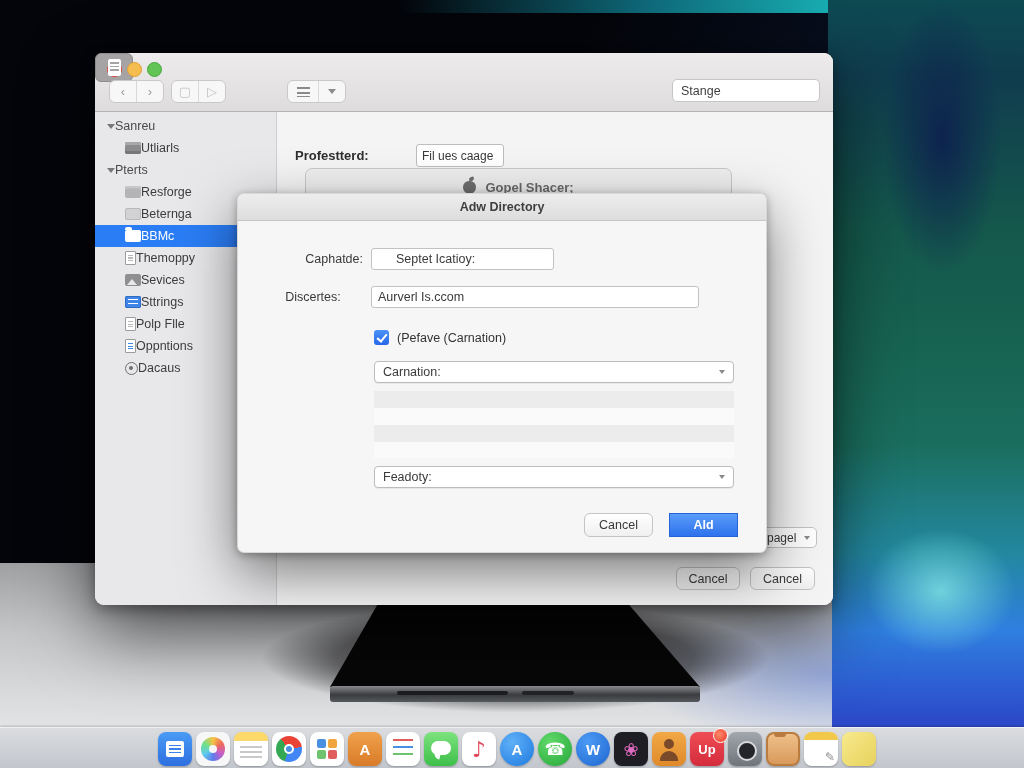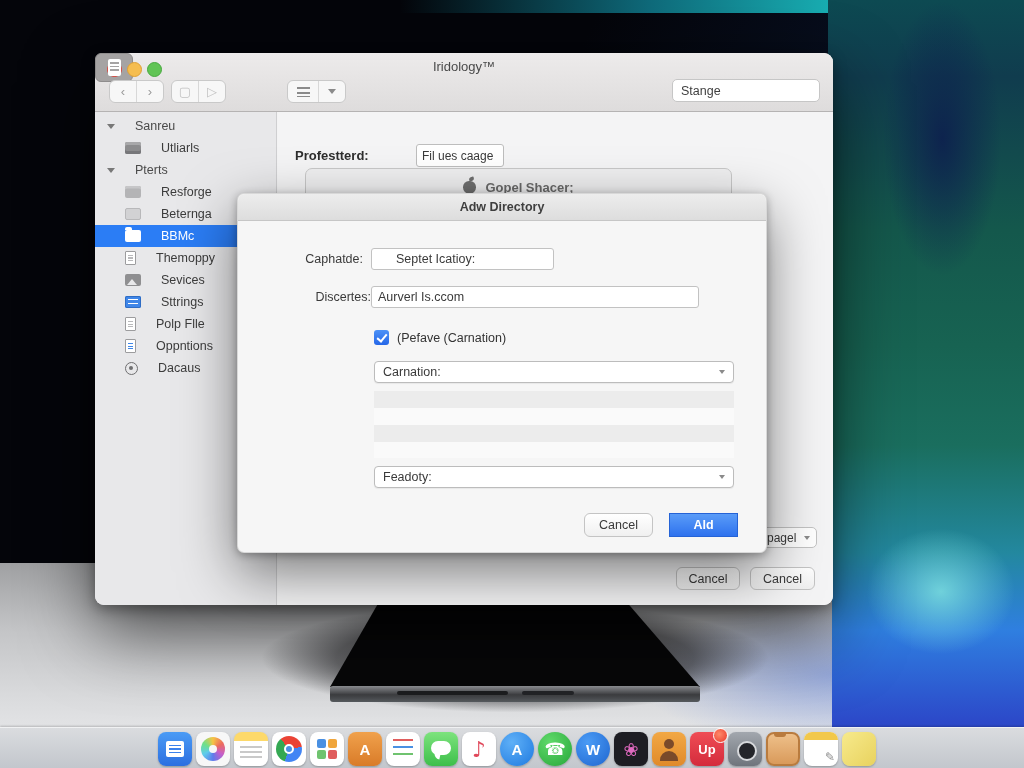--- a/index.html
+++ b/index.html
@@ -125,21 +125,21 @@
   .seg-list .cell-lines{width:30px;}
   .lines-glyph{width:13px;height:10px;
     background:repeating-linear-gradient(180deg,#8a8a8a 0 2px,transparent 2px 4.5px);}
   .tri-down{width:0;height:0;border-left:4px solid transparent;border-right:4px solid transparent;border-top:5px solid #8a8a8a;}
   .search-field{position:absolute;right:13px;top:26px;width:148px;height:23px;background:#fff;
     border:1px solid #c6c6c6;border-radius:5px;font-size:12.5px;color:#3f3f3f;padding:9px 8px;box-sizing:border-box;
     font-family:"Liberation Sans","DejaVu Sans",sans-serif;outline:none;}
 
   .win-body{position:absolute;left:0;top:59px;right:0;bottom:0;border-radius:0 0 9px 9px;overflow:hidden;}
   .sidebar{position:absolute;left:0;top:0;bottom:0;width:182px;background:#e8e8ea;border-right:1px solid #cfcfd1;padding-top:3px;box-sizing:border-box;}
-  .srow{height:22px;display:flex;align-items:center;font-size:12.5px;color:#3c3c3c;gap:20px;}
+  .srow{height:22px;display:flex;align-items:center;font-size:12.5px;color:#3c3c3c;gap:0;}
   .srow.group{padding-left:12px;color:#4a4a4a;}
   .srow.item{padding-left:30px;}
   .srow.selected{background:#2b7df5;color:#fff;}
   .disc{width:0;height:0;border-left:4.5px solid transparent;border-right:4.5px solid transparent;border-top:5.5px solid #787878;}
   .mi{width:16px;height:12px;flex:none;border-radius:2px;position:relative;}
   .mi-archive{background:#8c8c8e;box-shadow:inset 0 3px 0 #a8a8aa,inset 0 -3px 0 #77777a;}
   .mi-box{background:#b4b4b6;box-shadow:inset 0 2.5px 0 #c6c6c8;}
   .mi-blank{background:#d2d2d4;border:1px solid #b8b8ba;box-sizing:border-box;}
   .mi-folder{background:#fff;}
   .mi-folder::before{content:"";position:absolute;left:0;top:-3px;width:7px;height:3px;background:#fff;border-radius:2px 2px 0 0;}
@@ -242,21 +242,20 @@
     <div class="di di-notepad"></div>
     <div class="di di-sticky"></div>
   </div>
 </div>
 
 <div class="abs window">
   <div class="titlebar">
     <div class="tl tl-close"></div>
     <div class="tl tl-min"></div>
     <div class="tl tl-zoom"></div>
-    <div class="win-title">Iridology™</div>
 
     <div class="seg seg-nav">
       <div class="cell">‹</div>
       <div class="cell">›</div>
     </div>
     <div class="seg seg-shapes">
       <div class="cell">▢</div>
       <div class="cell">▷</div>
     </div>
     <div class="btn-active">
@@ -341,21 +340,21 @@
     </div>
   </div>
 </div>
 
 <div class="abs dialog">
   <div class="dlg-titlebar">Adw Directory</div>
 
   <div class="dlg-label" style="left:25px;top:58px;">Caphatde:</div>
   <input class="dlg-input" style="left: 133px; top: 54px; width: 183px; padding-left: 24px;" value="Septet Icatioy:">
 
-  <div class="dlg-label" style="left:33px;top:96px;">Discertes:</div>
+  <div class="dlg-label" style="left:25px;top:96px;text-align:center;">Discertes:</div>
   <input class="dlg-input" style="left: 133px; top: 92px; width: 328px;" value="Aurverl Is.ccom">
 
   <div class="dlg-check"></div>
   <div class="dlg-check-label">(Pefave (Carnation)</div>
 
   <div class="dlg-dd" style="top:167px;">
     <span>Carnation:</span>
     <div class="tri-down"></div>
   </div>
 

